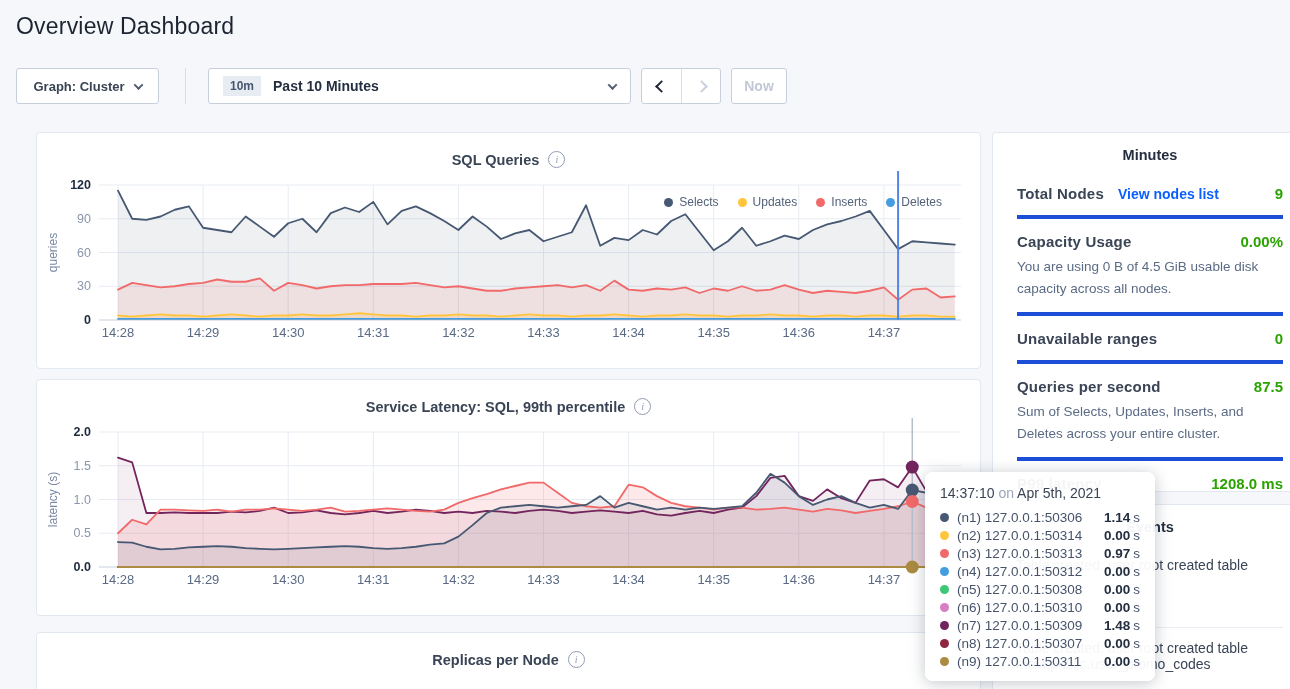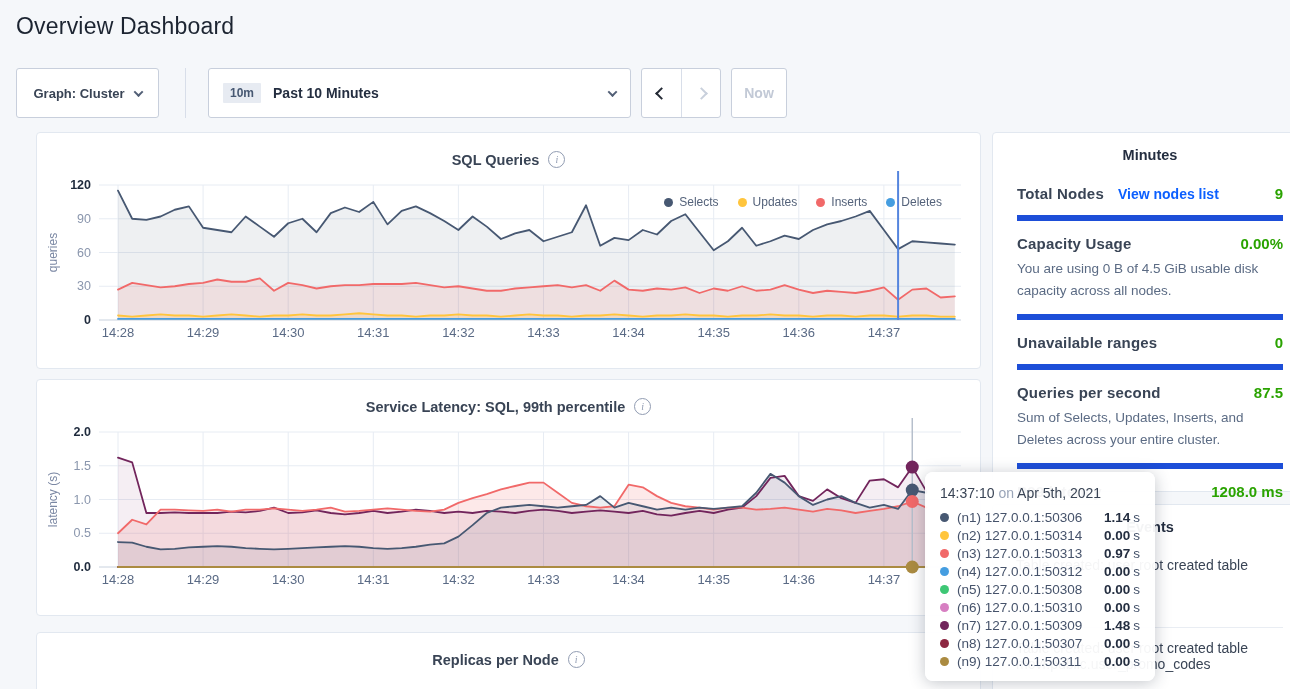--- a/index.html
+++ b/index.html
@@ -9,21 +9,21 @@
     background:#f5f7fa;
     font-family:"Liberation Sans", sans-serif;
     color:#394455;
   }
   .page { position:absolute; inset:0; }
   h1.page-title {
     position:absolute; left:16px; top:13px;
     font-size:23px; font-weight:500; color:#1c2431; letter-spacing:0.2px;
   }
   
-  .controls { position:absolute; left:16px; top:68px; height:50px; display:flex; align-items:stretch; }
+  .controls { position:absolute; left:16px; top:68px; height:36px; display:flex; align-items:stretch; }
   .btn {
     background:#fff; border:1px solid #c8cfdc; border-radius:3px;
     display:flex; align-items:center; font-size:13px; font-weight:700; color:#394455;
     cursor:pointer;
   }
   .dropdown { padding:0 16px; }
   .dropdown .chev { margin-left:10px; }
   .chev {
     width:7px; height:7px; border-right:2px solid #525f76; border-bottom:2px solid #525f76;
     transform:rotate(45deg) translate(-1px,-1px); display:inline-block;
@@ -63,21 +63,21 @@
   .legend-item { display:flex; align-items:center; font-size:12px; color:#54627a; }
   .legend-dot { width:9px; height:9px; border-radius:50%; margin-right:6px; }
   svg.chart { display:block; margin-top:0; }
   svg text { font-family:"Liberation Sans", sans-serif; }
   
   .right-col-panel { left:972px; width:316px; }
   #summary-panel { top:132px; height:360px; padding:14px 24px 0; }
   #events-panel  { top:504px; height:190px; padding:14px 24px 0; }
   .side-title { text-align:center; font-size:14.5px; font-weight:700; color:#242e40; padding-bottom:8px; }
   .stat-row { padding:14px 0 13px; }
-  .stat-row + .stat-row { border-top:6px solid #1d4ed8; }
+  .stat-row + .stat-row { border-top:4px solid #1d4ed8; }
   .stat-head { display:flex; align-items:baseline; }
   .stat-label { font-size:15px; font-weight:700; color:#394455; letter-spacing:0.2px; }
   .stat-link { font-size:14px; font-weight:700; margin-left:14px; cursor:pointer; text-decoration:none; }
   .stat-value { margin-left:auto; font-size:15px; font-weight:700; }
   .stat-desc { margin-top:6px; font-size:13.5px; line-height:1.6; color:#5b6b84; font-weight:400; }
   
   .event-line { position:absolute; font-size:14px; color:#394455; white-space:nowrap; }
   #ev-r1l1 { left:23px; top:52px; }
   #ev-div  { position:absolute; left:23px; right:24px; top:122px; height:1px; background:#e9edf3; }
   #ev-r2l1 { left:23px; top:135px; }

